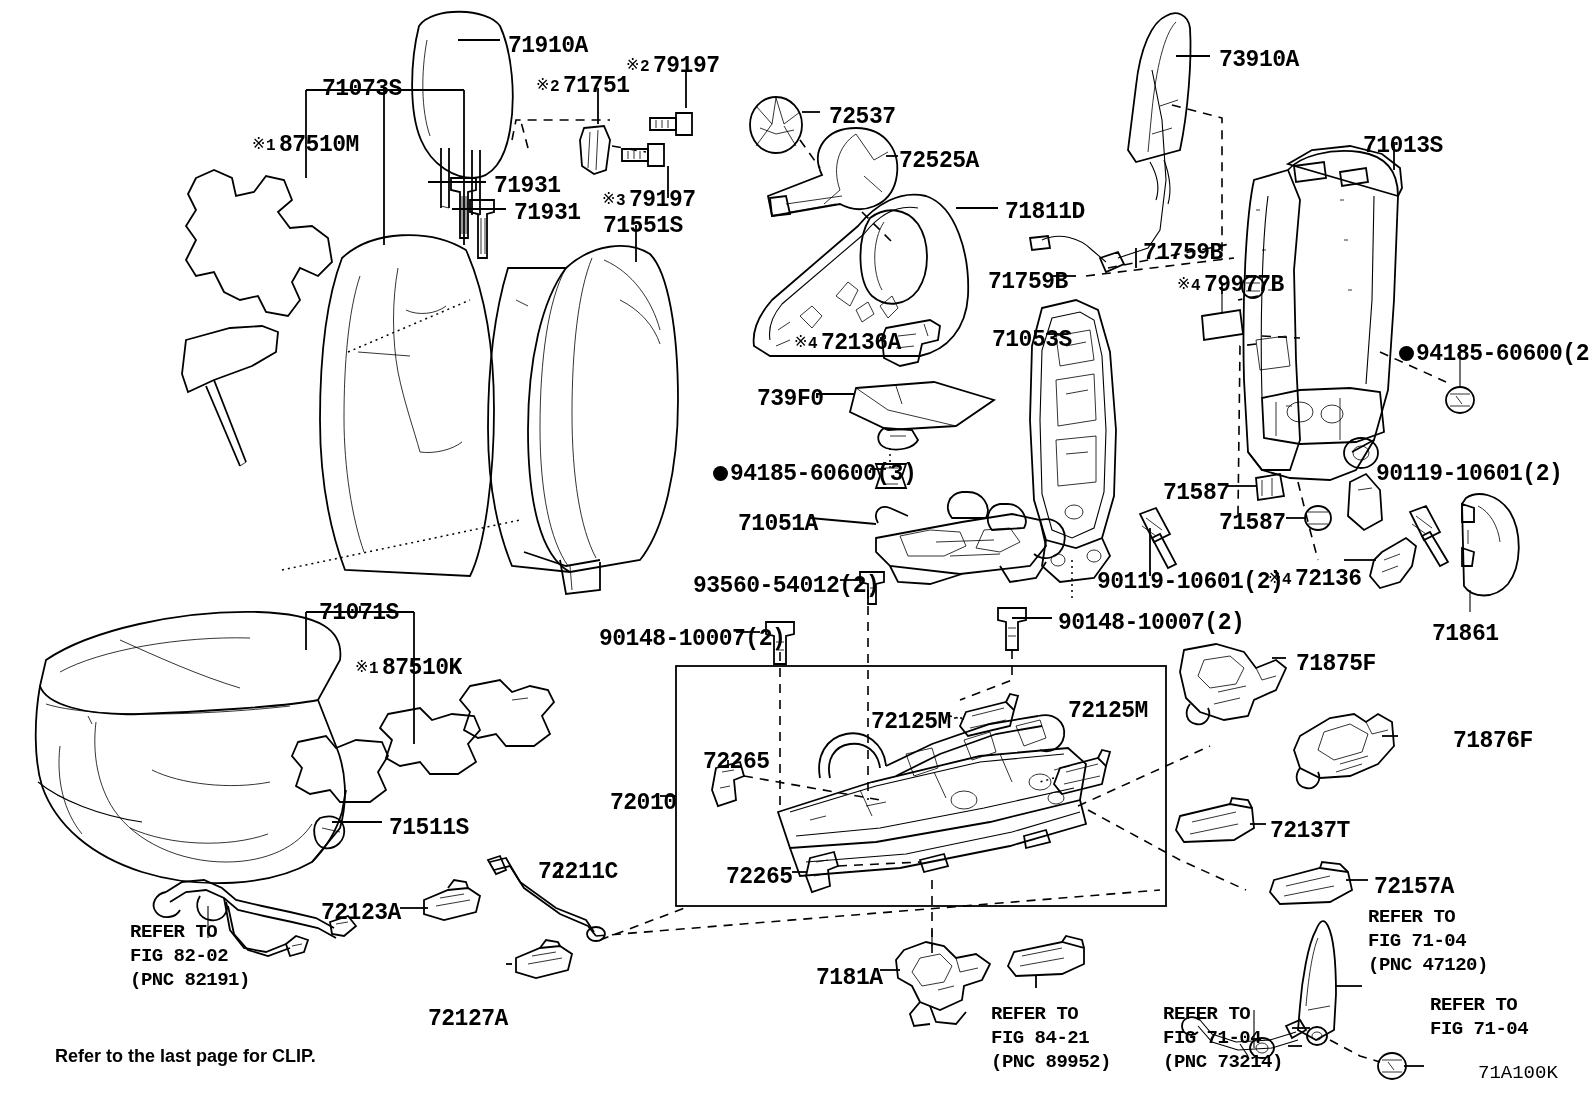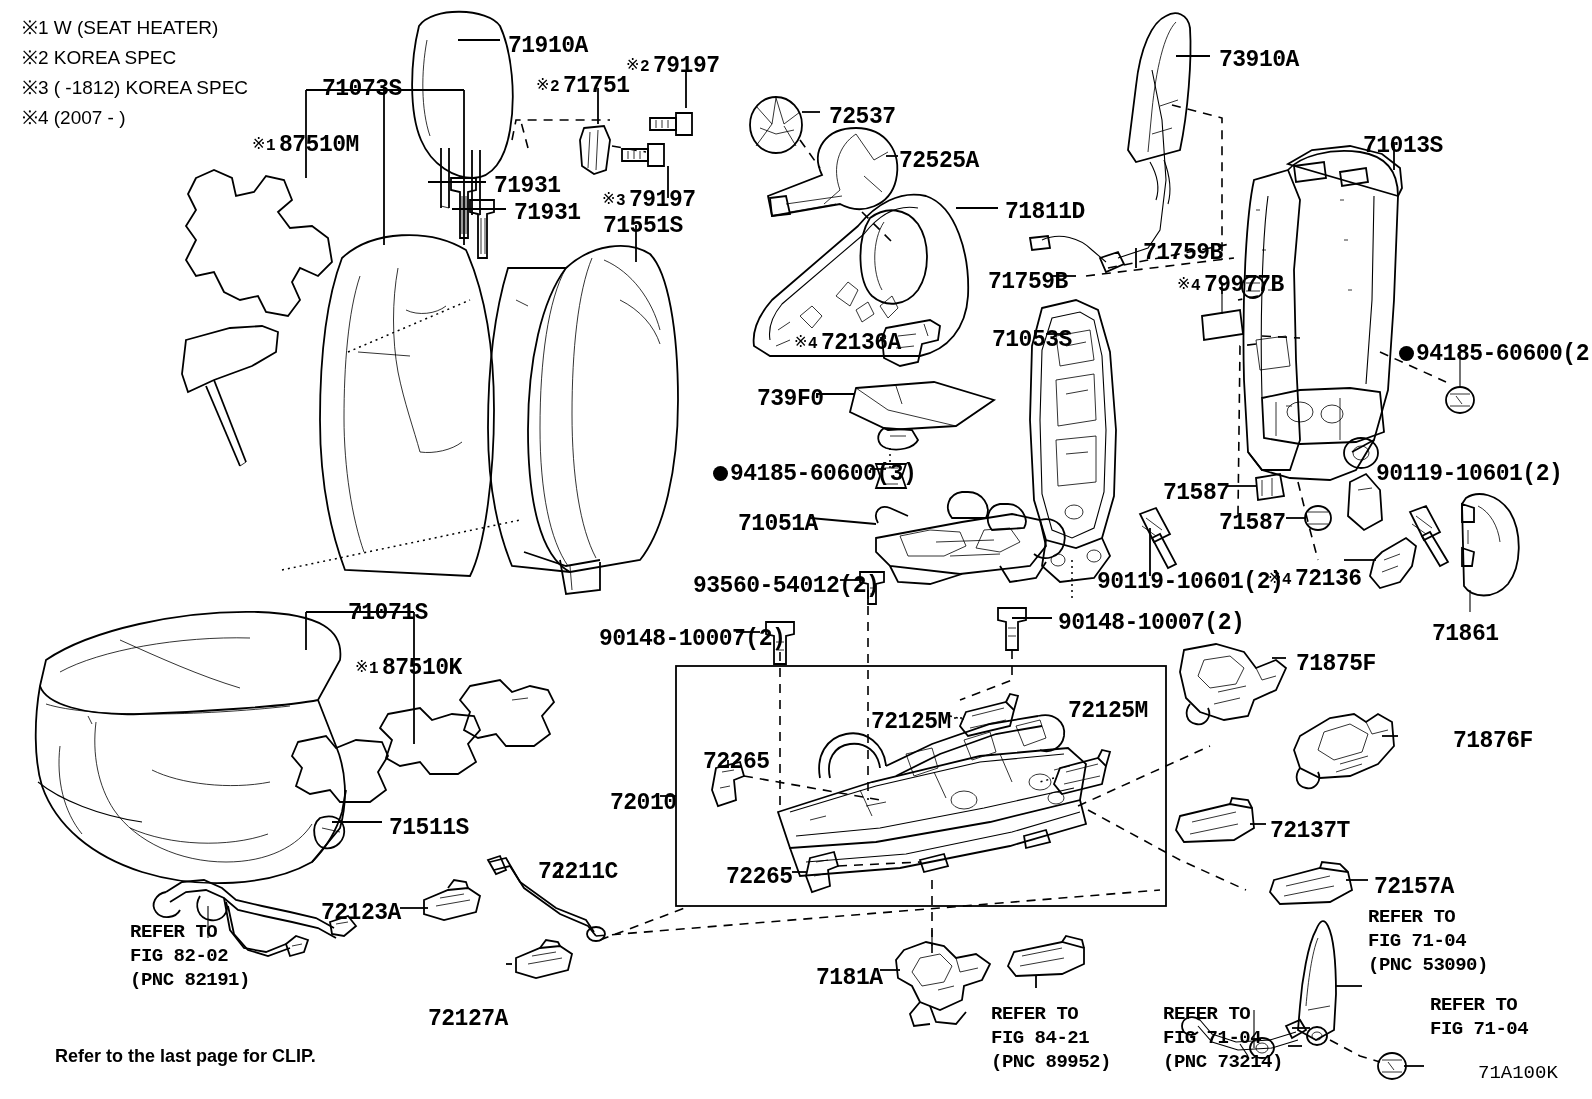--- a/index.html
+++ b/index.html
@@ -593,26 +593,20 @@
       <path class="ln" d="M1250,824 L1266,824"></path>
       <path class="ln" d="M1346,880 L1368,880"></path>
       <path class="ln" d="M880,970 L900,970"></path>
       <path class="ln" d="M1336,986 L1362,986"></path>
       <path class="ln" d="M1292,1028 L1310,1028"></path>
       <path class="ln" d="M1288,1046 L1302,1046"></path>
       <path class="ln" d="M1404,1066 L1424,1066"></path>
     </g>
   </svg>
 
-  <div style="position:absolute;left:22px;top:14px;">
-    <div class="lbl note" style="position:relative;left:0;top:0;">※1 W (SEAT HEATER)</div>
-    <div class="lbl note" style="position:relative;left:0;top:0;margin-top:4px;">※2 KOREA SPEC</div>
-    <div class="lbl note" style="position:relative;left:0;top:0;margin-top:4px;">※3 (      -1812) KOREA SPEC</div>
-    <div class="lbl note" style="position:relative;left:0;top:0;margin-top:4px;">※4 (2007 -     )</div>
-  </div>
 
 
   <div id="callout-layer">
       <div class="lbl" style="left: 322px; top: 74px;"><span class="pn">71073S</span></div>
       <div class="lbl" style="left: 252px; top: 130px;"><span style="margin-right: 3px;"><span class="ast">※</span><span class="astn">1</span></span><span class="pn">87510M</span></div>
       <div class="lbl" style="left: 508px; top: 31px;"><span class="pn">71910A</span></div>
       <div class="lbl" style="left: 536px; top: 71px;"><span style="margin-right: 3px;"><span class="ast">※</span><span class="astn">2</span></span><span class="pn">71751</span></div>
       <div class="lbl" style="left: 626px; top: 51px;"><span style="margin-right: 3px;"><span class="ast">※</span><span class="astn">2</span></span><span class="pn">79197</span></div>
       <div class="lbl" style="left: 494px; top: 171px;"><span class="pn">71931</span></div>
       <div class="lbl" style="left: 514px; top: 198px;"><span class="pn">71931</span></div>
@@ -634,21 +628,21 @@
       <div class="lbl" style="left: 1058px; top: 608px;"><span class="pn">90148-10007(2)</span></div>
       <div class="lbl" style="left: 1219px; top: 45px;"><span class="pn">73910A</span></div>
       <div class="lbl" style="left: 1363px; top: 131px;"><span class="pn">71013S</span></div>
       <div class="lbl" style="left: 1399px; top: 339px;"><span class="dot" style="margin-right: 2px;"></span><span class="pn">94185-60600(2)</span></div>
       <div class="lbl" style="left: 1376px; top: 459px;"><span class="pn">90119-10601(2)</span></div>
       <div class="lbl" style="left: 1163px; top: 478px;"><span class="pn">71587</span></div>
       <div class="lbl" style="left: 1219px; top: 508px;"><span class="pn">71587</span></div>
       <div class="lbl" style="left: 1097px; top: 567px;"><span class="pn">90119-10601(2)</span></div>
       <div class="lbl" style="left: 1268px; top: 564px;"><span style="margin-right: 3px;"><span class="ast">※</span><span class="astn">4</span></span><span class="pn">72136</span></div>
       <div class="lbl" style="left: 1432px; top: 619px;"><span class="pn">71861</span></div>
-      <div class="lbl" style="left: 348px; top: 598px;"><span class="pn">71071S</span></div>
+      <div class="lbl" style="left: 319px; top: 598px;"><span class="pn">71071S</span></div>
       <div class="lbl" style="left: 355px; top: 653px;"><span style="margin-right: 3px;"><span class="ast">※</span><span class="astn">1</span></span><span class="pn">87510K</span></div>
       <div class="lbl" style="left: 389px; top: 813px;"><span class="pn">71511S</span></div>
       <div class="lbl" style="left: 538px; top: 857px;"><span class="pn">72211C</span></div>
       <div class="lbl" style="left: 321px; top: 898px;"><span class="pn">72123A</span></div>
       <div class="lbl" style="left: 428px; top: 1004px;"><span class="pn">72127A</span></div>
       <div class="lbl" style="left: 610px; top: 788px;"><span class="pn">72010</span></div>
       <div class="lbl" style="left: 703px; top: 747px;"><span class="pn">72265</span></div>
       <div class="lbl" style="left: 726px; top: 862px;"><span class="pn">72265</span></div>
       <div class="lbl" style="left: 871px; top: 707px;"><span class="pn">72125M</span></div>
       <div class="lbl" style="left: 1068px; top: 696px;"><span class="pn">72125M</span></div>
@@ -666,21 +660,21 @@
         <div>(PNC 82191)</div>
       </div>
       <div class="refer" style="position: absolute; left: 991px; top: 1002px;">
         <div>REFER TO</div>
         <div>FIG 84-21</div>
         <div>(PNC 89952)</div>
       </div>
       <div class="refer" style="position: absolute; left: 1368px; top: 905px;">
         <div>REFER TO</div>
         <div>FIG 71-04</div>
-        <div>(PNC 53090)</div>
+        <div>(PNC 47120)</div>
       </div>
       <div class="refer" style="position: absolute; left: 1163px; top: 1002px;">
         <div>REFER TO</div>
         <div>FIG 71-04</div>
         <div>(PNC 73214)</div>
       </div>
       <div class="refer" style="position: absolute; left: 1430px; top: 993px;">
         <div>REFER TO</div>
         <div>FIG 71-04</div>
       </div>

